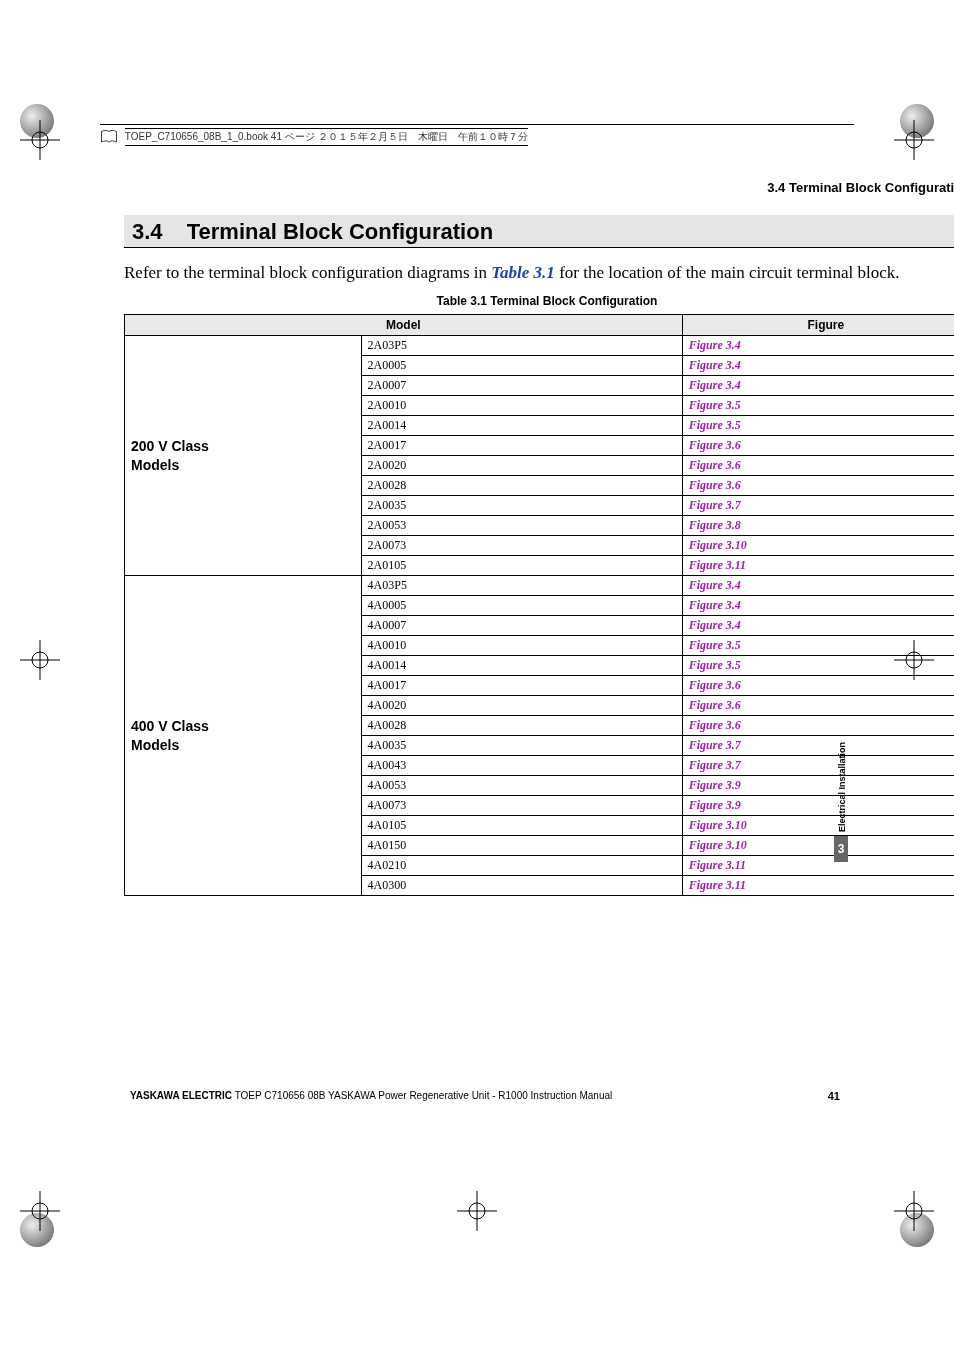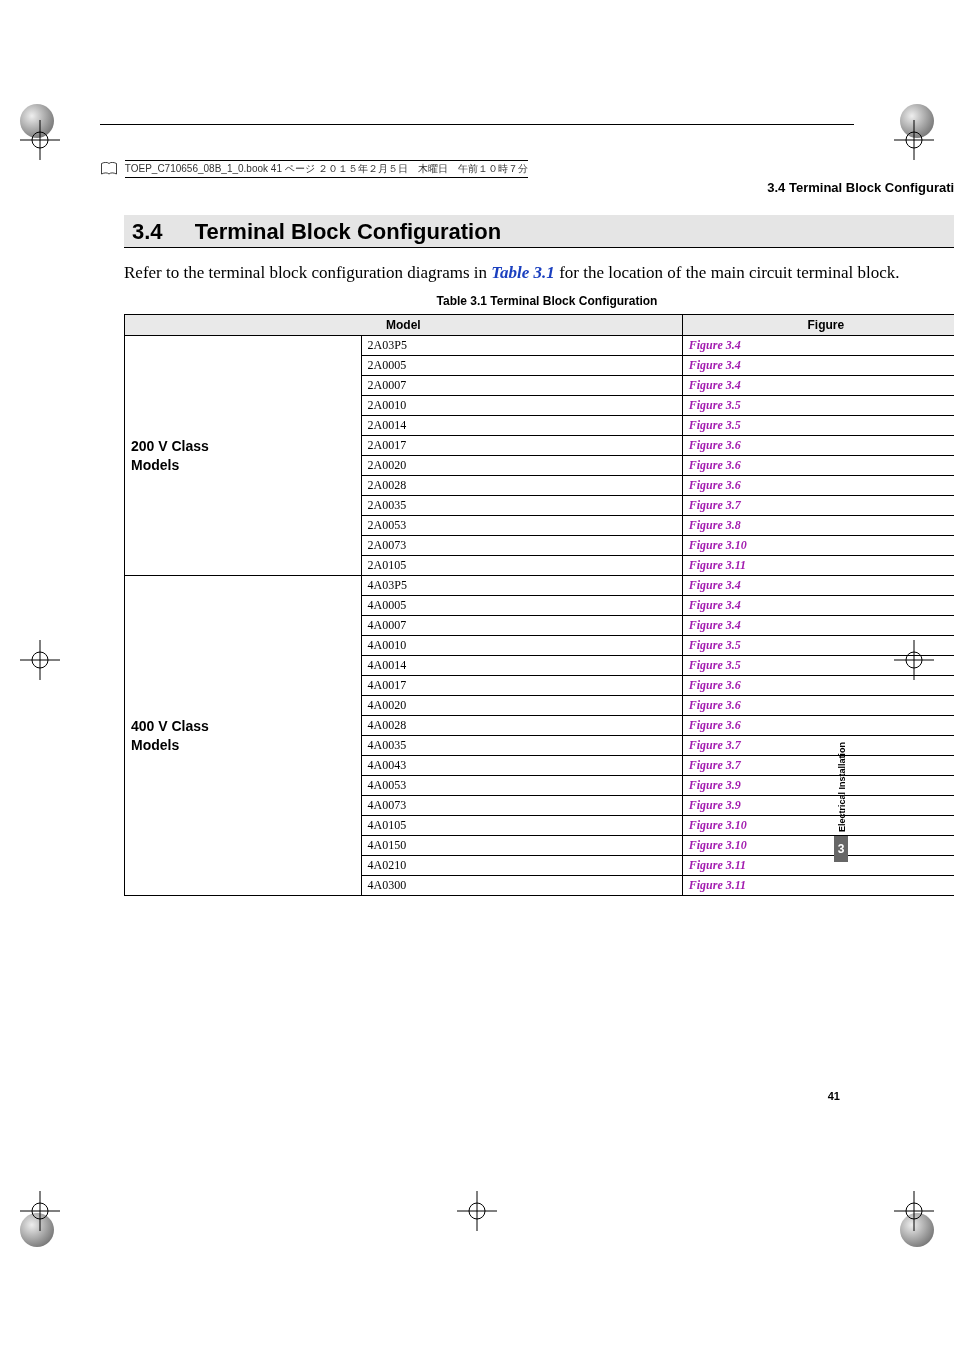--- a/index.html
+++ b/index.html
@@ -25,21 +25,21 @@
     margin-bottom: 20px;
   }
   .section-title-bar {
     background: #e5e5e5;
     border-bottom: 1px solid #000;
     padding: 4px 8px 2px 8px;
     font-family: Arial, Helvetica, sans-serif;
     font-weight: bold;
     font-size: 22px;
   }
-  .section-title-bar .num { margin-right: 26px; }
+  .section-title-bar .num { margin-right: 18px; }
   .intro {
     font-size: 17px;
     margin: 14px 0 10px 0;
     line-height: 1.3;
   }
   .ref-link {
     color: #1a3fbf;
     font-weight: bold;
     font-style: italic;
   }
@@ -148,21 +148,20 @@
   .cc-bl { left: 20px; bottom: 104px; }
   .cc-br { right: 20px; bottom: 104px; }
 
   .book-header {
     position: absolute;
     left: 100px;
     top: 128px;
     font-size: 10px;
     font-family: Arial, sans-serif;
     color: #333;
-    margin-top: 32px;
   }
   .book-header .line {
     border-top: 0.5px solid #000;
     border-bottom: 0.5px solid #000;
     padding: 1px 0;
     display: inline-block;
   }
   .book-icon {
     display: inline-block;
     width: 18px; height: 14px;
@@ -339,20 +338,23 @@
   </table>
 
 </div>
 
 <div class="side-tab">
   <div class="vtext">Electrical Installation</div>
   <div class="tab-box">3</div>
 </div>
 
 <div class="footer">
+  <span class="footer-text">
+    <b>YASKAWA ELECTRIC</b><span> TOEP C710656 08B YASKAWA Power Regenerative Unit - R1000 Instruction Manual</span>
+  </span>
   <span class="page-num">41</span>
 </div>
 
 <div class="reg-mark reg-tl"><svg viewBox="0 0 40 40">
       <circle cx="20" cy="20" r="8" fill="none" stroke="#000"></circle>
       <line x1="20" y1="0" x2="20" y2="40" stroke="#000"></line>
       <line x1="0" y1="20" x2="40" y2="20" stroke="#000"></line>
     </svg></div>
 <div class="reg-mark reg-tr"><svg viewBox="0 0 40 40">
       <circle cx="20" cy="20" r="8" fill="none" stroke="#000"></circle>

